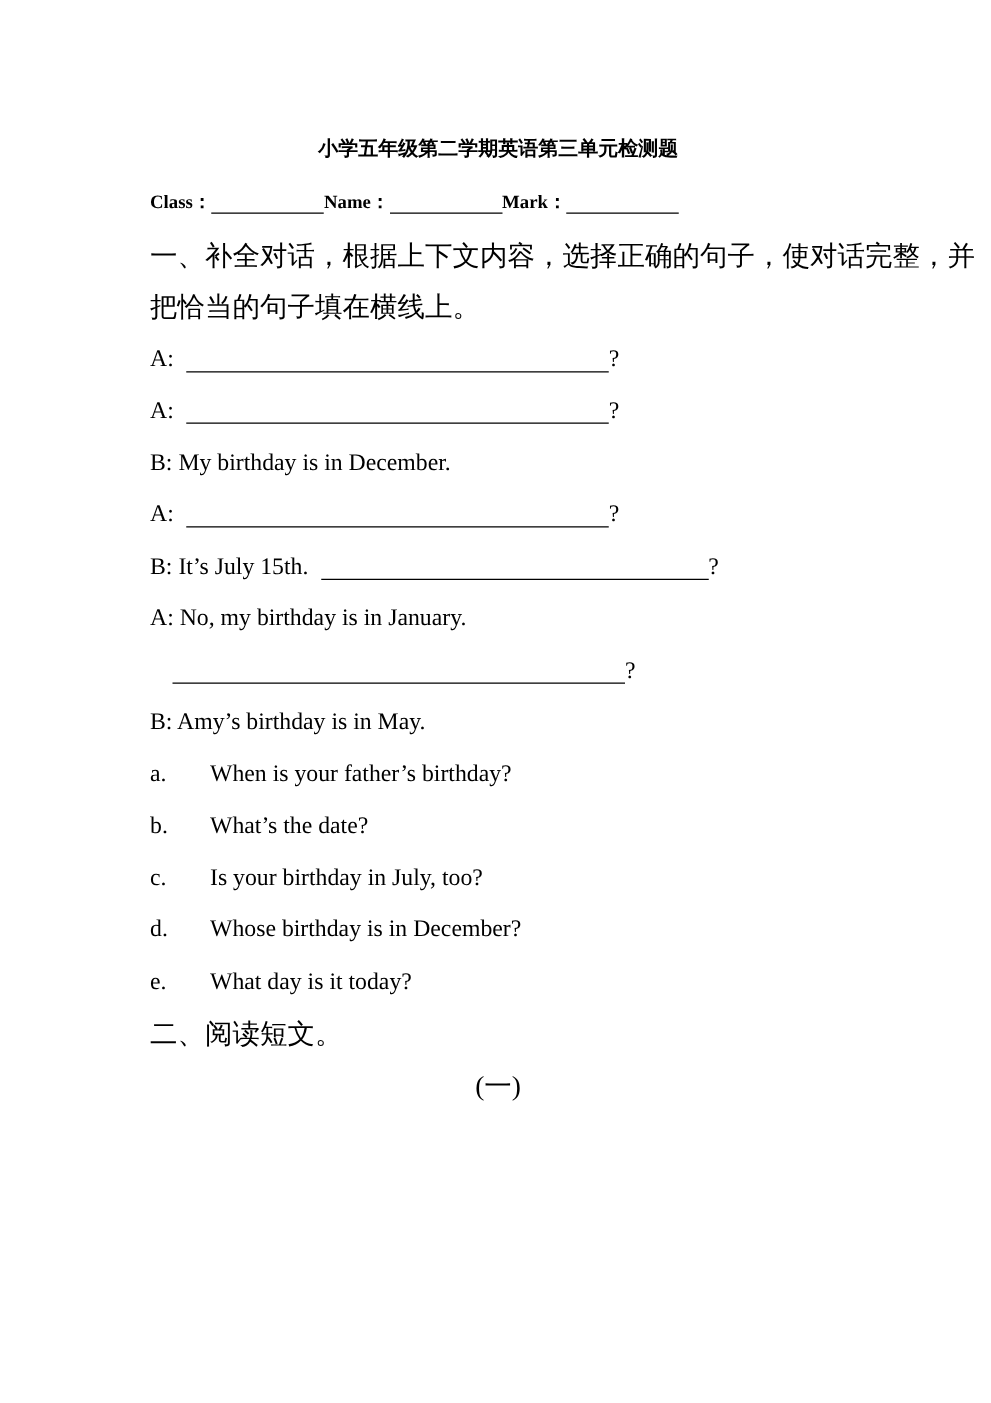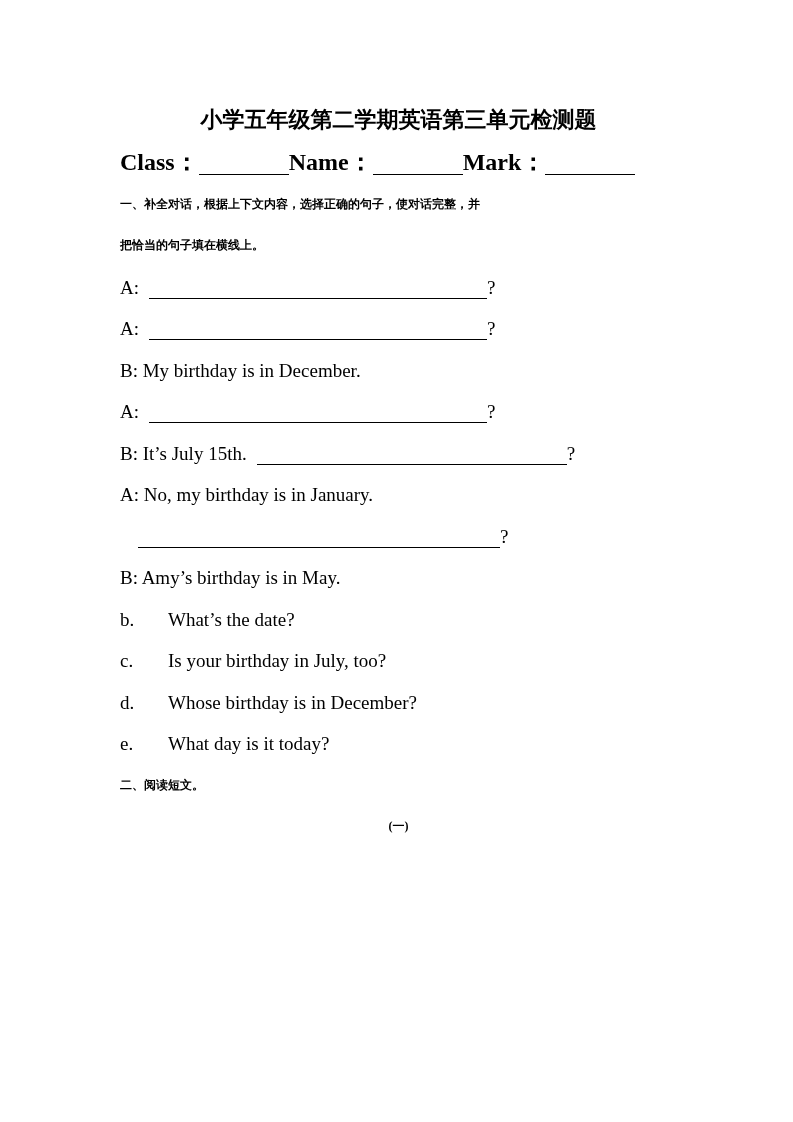--- a/index.html
+++ b/index.html
@@ -25,30 +25,29 @@
     height: 41.5px;
     line-height: 41.5px;
     font-size: 19px;
     white-space: nowrap;
   }
   .title-row {
     height: 44px;
     line-height: 44px;
     text-align: center;
     font-weight: bold;
-    font-size: 22px;
+    font-size: 16px;
     white-space: nowrap;
   }
   .header-row {
     font-weight: bold;
-    font-size: 24px;
+    font-size: 15px;
   }
   .cn {
-    font-size: 12px;
-    font-weight: bold;
+    font-size: 22px;
   }
   .center {
     text-align: center;
   }
   .blank {
     display: inline-block;
     border-bottom: 1.5px solid #000;
     height: 22px;
     vertical-align: -5px;
   }
@@ -95,20 +94,21 @@
   <div class="row"><span>A:</span><span class="blank blank-dlg"></span><span>?</span></div>
 
   <div class="row"><span>B: It’s July 15th.</span><span class="blank blank-mid"></span><span>?</span></div>
 
   <div class="row">A: No, my birthday is in January.</div>
 
   <div class="row"><span class="blank blank-solo"></span><span>?</span></div>
 
   <div class="row">B: Amy’s birthday is in May.</div>
 
+  <div class="row"><span class="opt-label">a.</span><span>When is your father’s birthday?</span></div>
   <div class="row"><span class="opt-label">b.</span><span>What’s the date?</span></div>
   <div class="row"><span class="opt-label">c.</span><span>Is your birthday in July, too?</span></div>
   <div class="row"><span class="opt-label">d.</span><span>Whose birthday is in December?</span></div>
   <div class="row"><span class="opt-label">e.</span><span>What day is it today?</span></div>
 
   <div class="row cn">二、阅读短文。</div>
   <div class="row cn center">(一)</div>
 
 </div>
 

